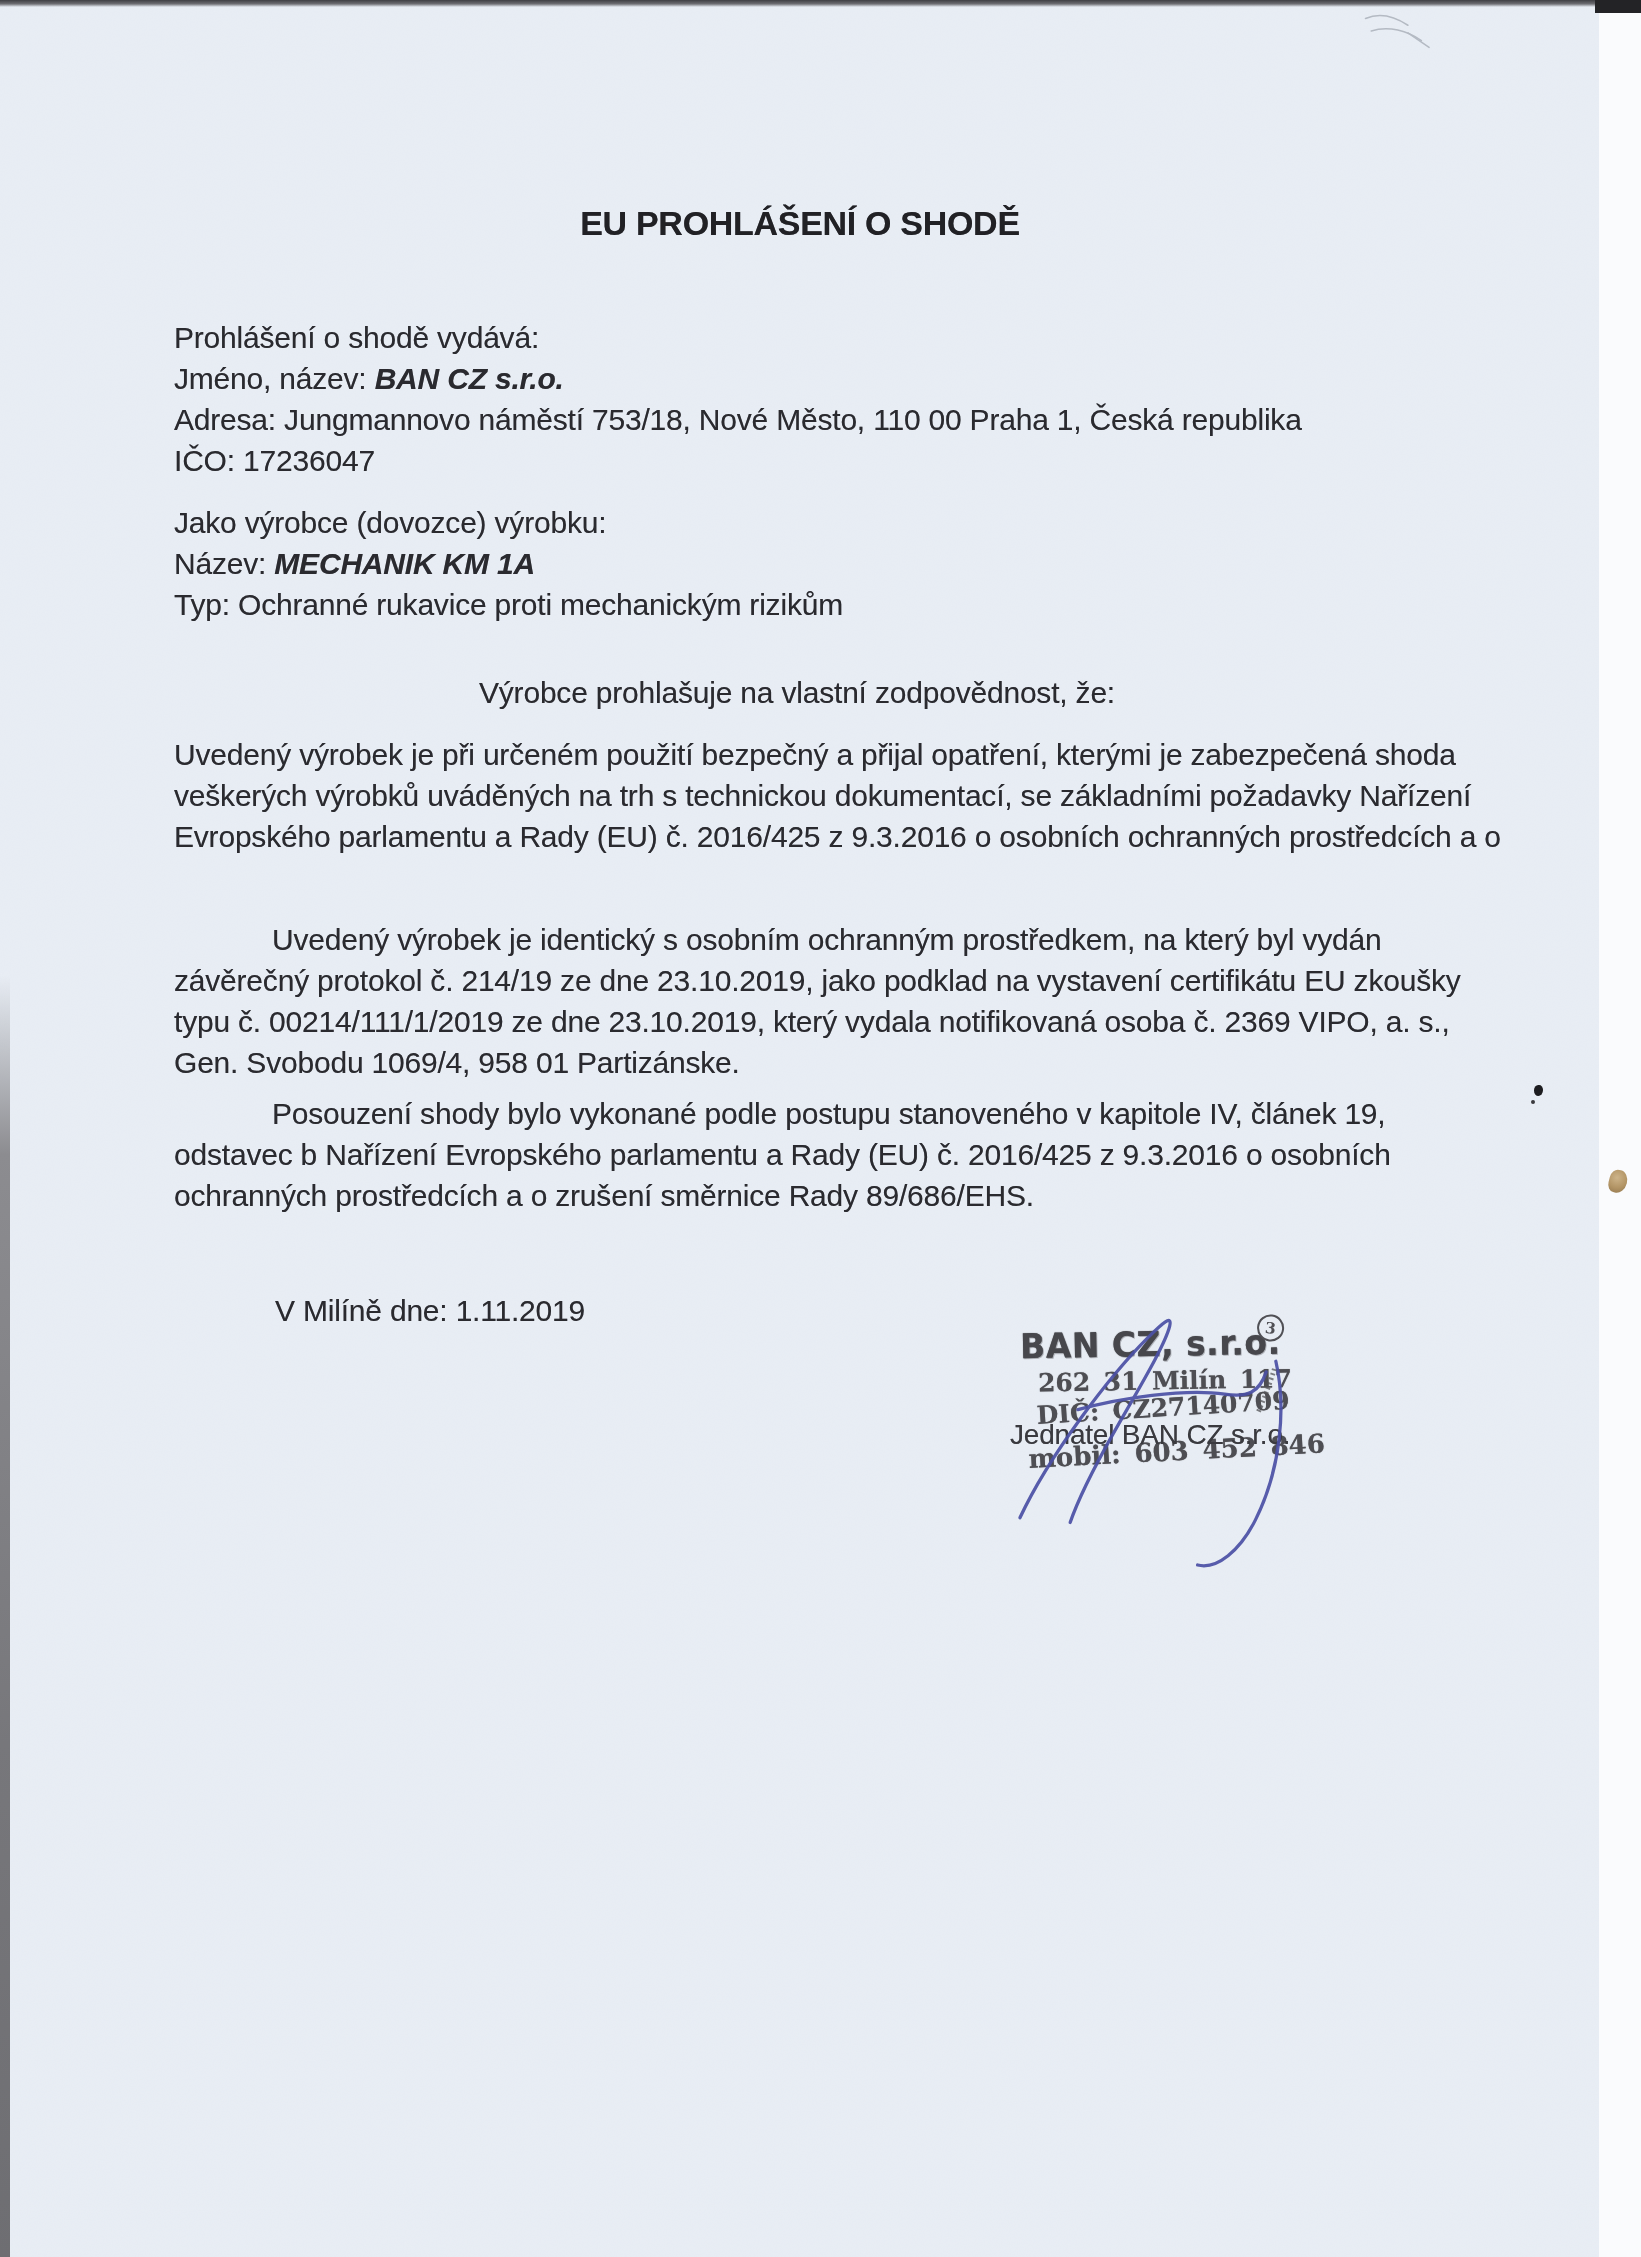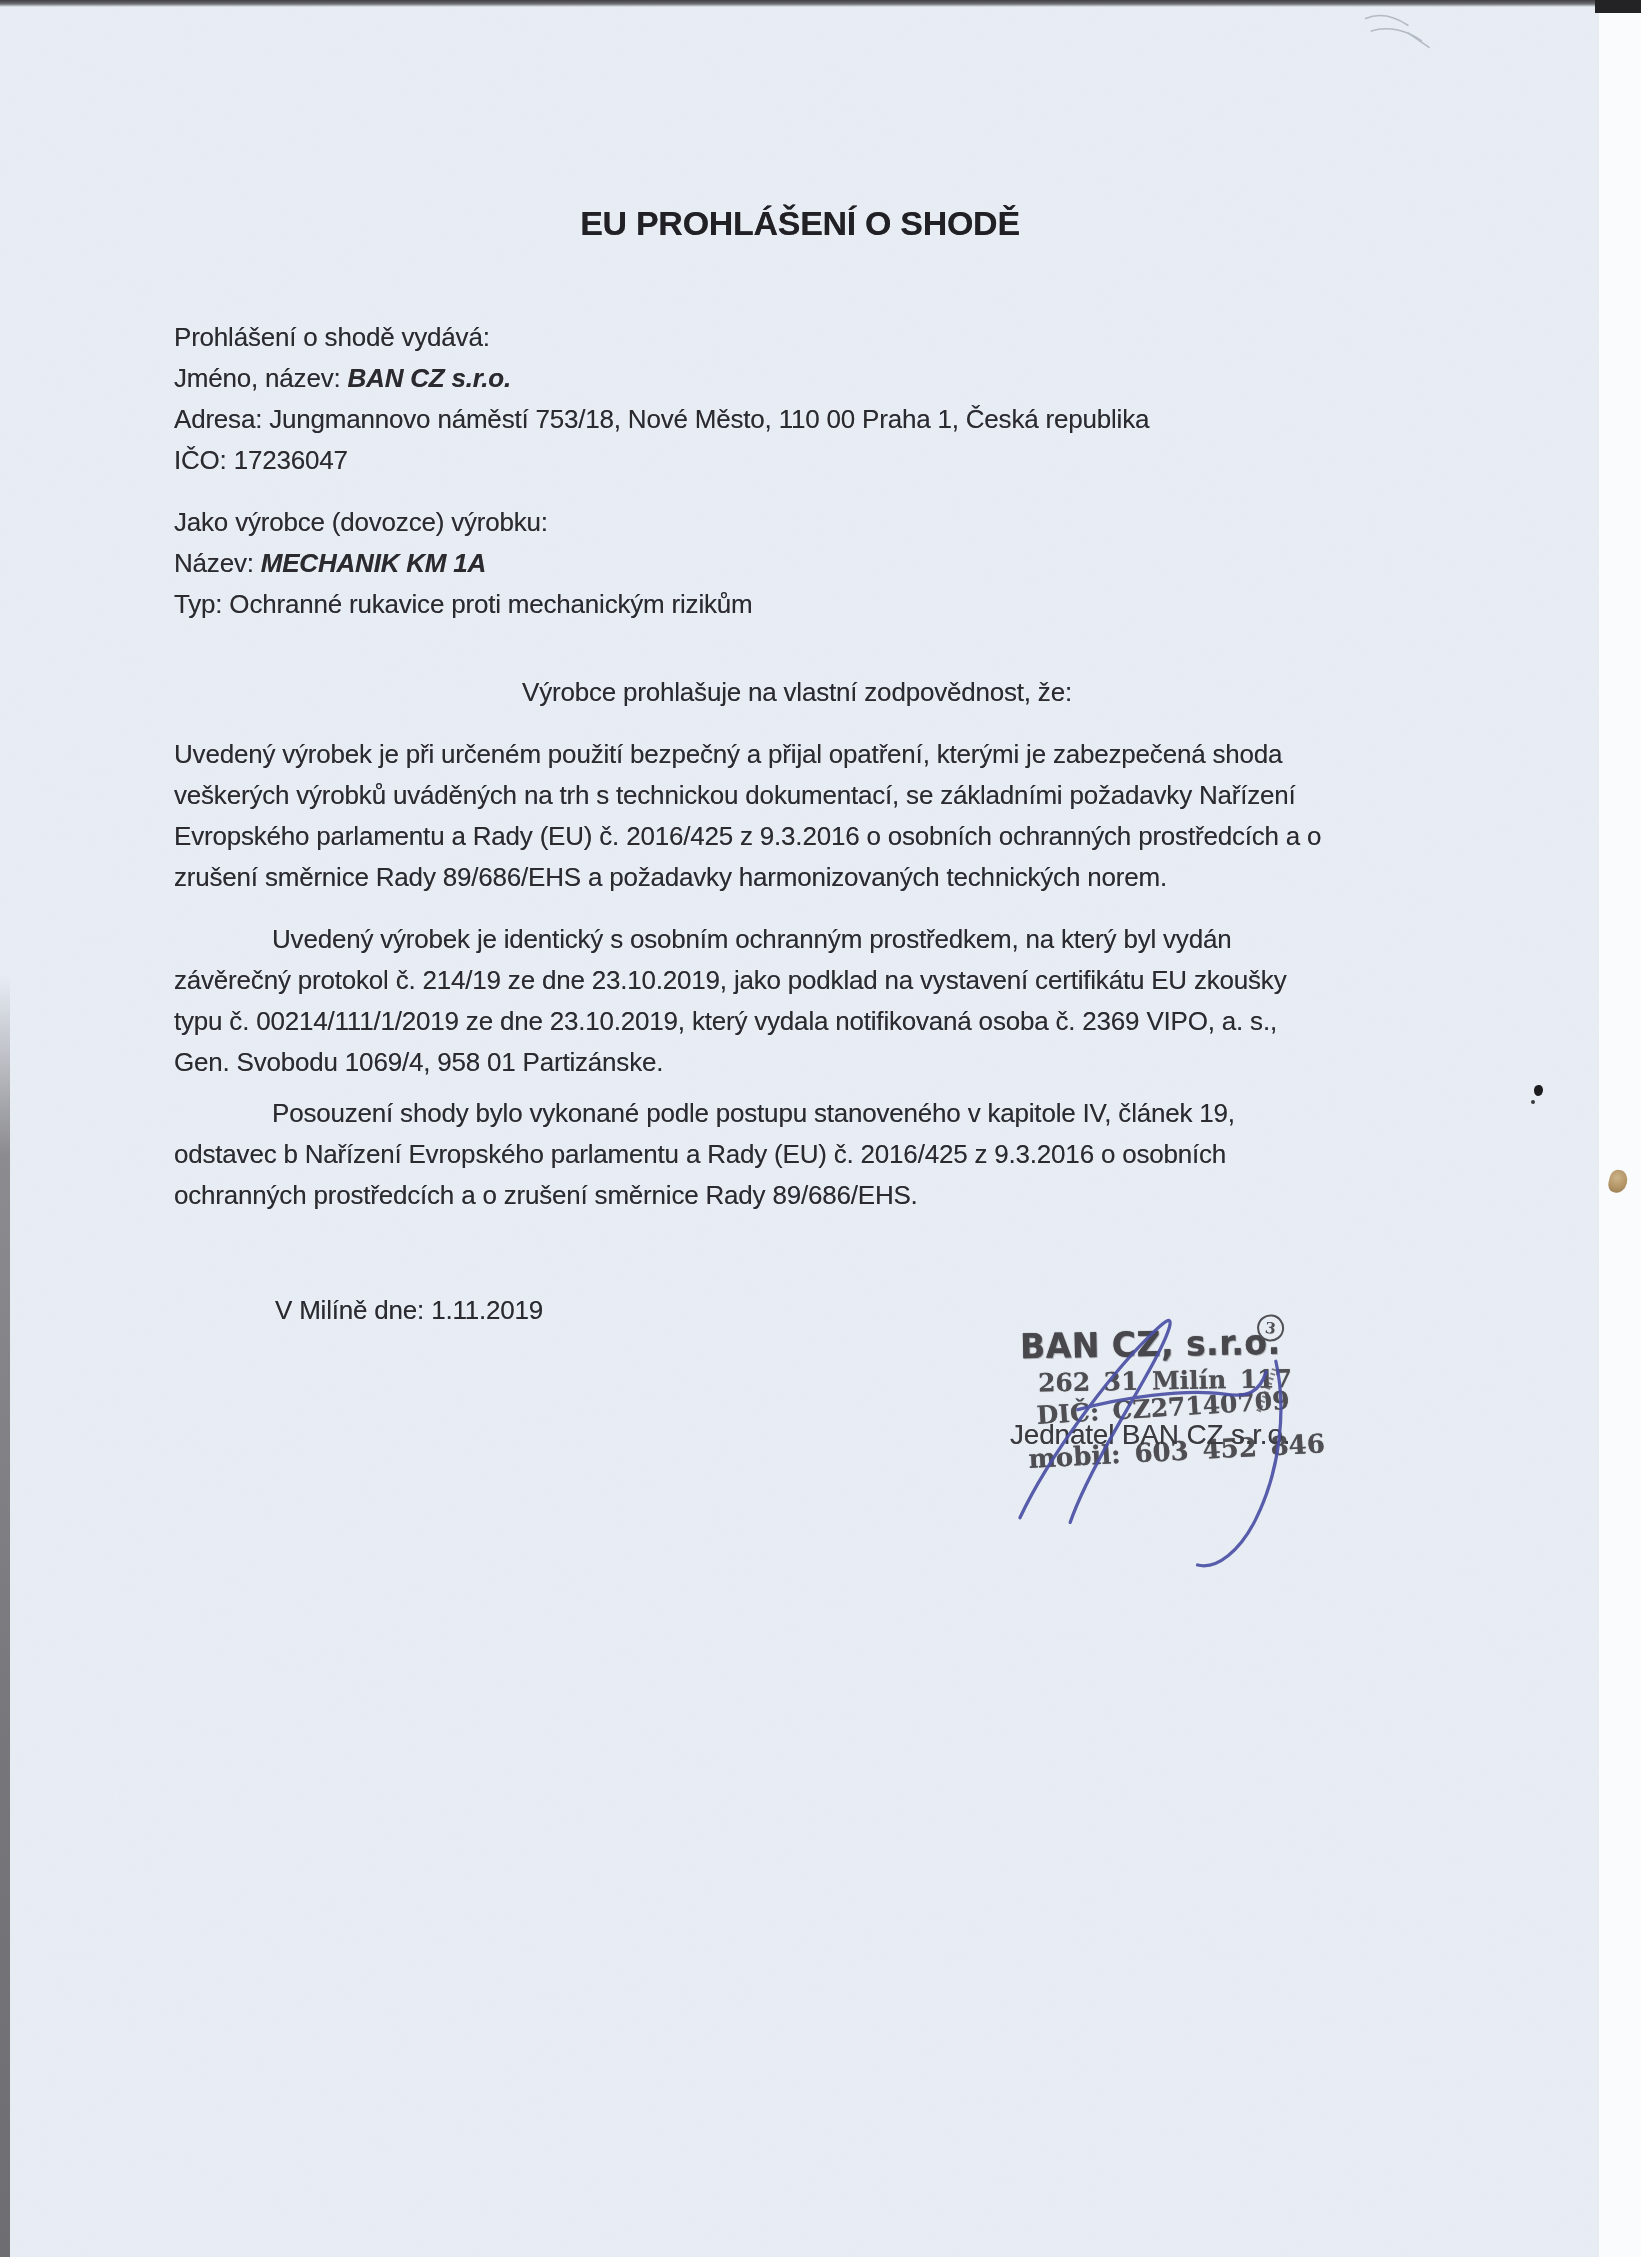--- a/index.html
+++ b/index.html
@@ -28,21 +28,21 @@
   
   .content{position:absolute;left:174px;top:0;width:1246px;height:2257px;}
   .doc-title{
     position:absolute;left:3px;top:204px;width:100%;
     text-align:center;font-size:34px;font-weight:700;letter-spacing:-0.3px;
     color:#212125;white-space:pre;
     text-shadow:0 0 0.6px rgba(30,30,35,.55);
   }
   .block{position:absolute;left:0;width:100%;}
   .line,.tline{
-    line-height:41px;font-size:26px;letter-spacing:-0.2px;white-space:pre;
+    line-height:41px;font-size:30px;letter-spacing:-0.2px;white-space:pre;
     text-shadow:0 0 0.5px rgba(40,40,46,.45);
   }
   .b{font-weight:700;font-style:italic;}
   .bi{font-weight:700;font-style:italic;}
   .blk-issuer{top:317px;}
   .blk-product{top:502px;}
   .heading-center{top:672px;text-align:center;}
   .para{position:absolute;left:0;width:100%;}
   .p1{top:734px;}
   .p2{top:919px;}
@@ -131,21 +131,20 @@
     </div>
 
     <div class="block heading-center">
       <div class="line">Výrobce prohlašuje na vlastní zodpovědnost, že:</div>
     </div>
 
     <div class="para p1">
         <div class="tline">Uvedený výrobek je při určeném použití bezpečný a přijal opatření, kterými je zabezpečená shoda</div>
         <div class="tline">veškerých výrobků uváděných na trh s technickou dokumentací, se základními požadavky Nařízení</div>
         <div class="tline">Evropského parlamentu a Rady (EU) č. 2016/425 z 9.3.2016 o osobních ochranných prostředcích a o</div>
-        <div class="tline">zrušení směrnice Rady 89/686/EHS a požadavky harmonizovaných technických norem.</div>
       </div>
     <div class="para p2 indent">
         <div class="tline">Uvedený výrobek je identický s osobním ochranným prostředkem, na který byl vydán</div>
         <div class="tline">závěrečný protokol č. 214/19 ze dne 23.10.2019, jako podklad na vystavení certifikátu EU zkoušky</div>
         <div class="tline">typu č. 00214/111/1/2019 ze dne 23.10.2019, který vydala notifikovaná osoba č. 2369 VIPO, a. s.,</div>
         <div class="tline">Gen. Svobodu 1069/4, 958 01 Partizánske.</div>
       </div>
     <div class="para p3 indent">
         <div class="tline">Posouzení shody bylo vykonané podle postupu stanoveného v kapitole IV, článek 19,</div>
         <div class="tline">odstavec b Nařízení Evropského parlamentu a Rady (EU) č. 2016/425 z 9.3.2016 o osobních</div>

